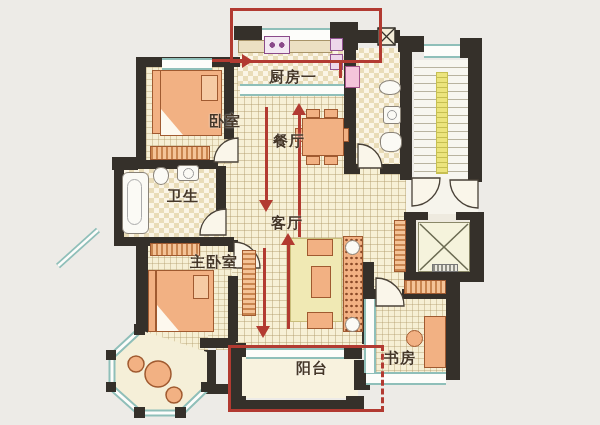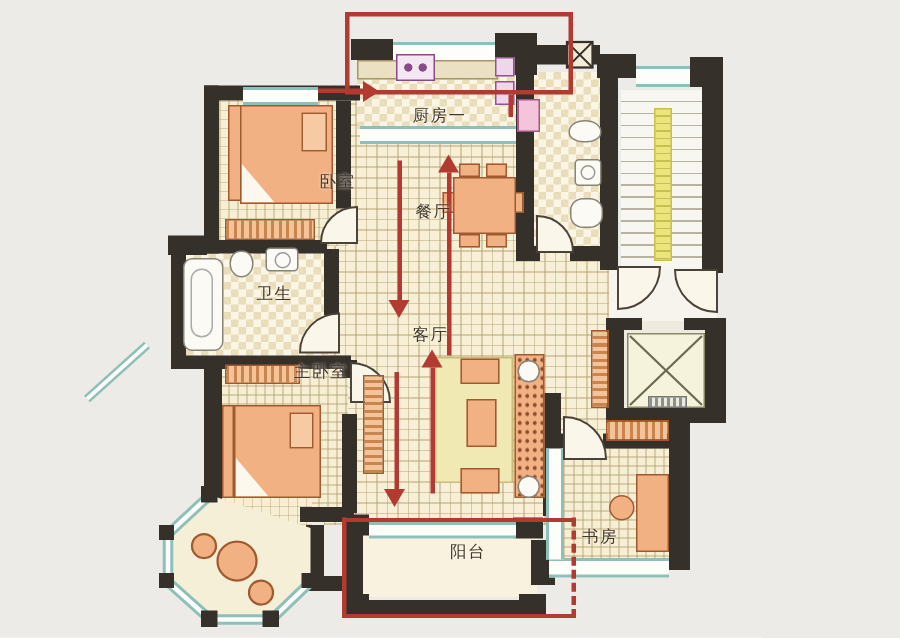--- a/index.html
+++ b/index.html
@@ -35,21 +35,21 @@
     clip-path:polygon(0 0,100% 100%,0 100%);}
   .dotty{background-image:radial-gradient(#8a4a28 1px, transparent 1.3px);background-size:5px 6px;}
   
   .redrect{position:absolute;border:3px solid var(--highlight,#b23a31);box-sizing:border-box;}
   .redline{position:absolute;background:var(--highlight,#b23a31);}
   .head{position:absolute;width:0;height:0;border:7px solid transparent;}
   .head.down{border-top:12px solid var(--highlight,#b23a31);border-bottom:none;}
   .head.up{border-bottom:12px solid var(--highlight,#b23a31);border-top:none;}
   .head.right{border-left:11px solid var(--highlight,#b23a31);border-right:none;}
   
-  .label{position:absolute;transform:translate(-50%,-50%);font-size:11px;font-weight:normal;color:#453728;
+  .label{position:absolute;transform:translate(-50%,-50%);font-size:15px;font-weight:bold;color:#453728;
     letter-spacing:1px;white-space:nowrap;text-shadow:0 0 2px rgba(255,255,255,.9);}
 </style>
 </head>
 <body>
 
 <div class="stage">
 
   <div>
     <div class="abs grid" style="left:216px;top:57px;width:190px;height:293px"></div>
     <div class="abs grid6" style="left:146px;top:64px;width:86px;height:100px"></div>
@@ -249,18 +249,18 @@
     <div class="redline" style="left:263px;top:248px;width:3px;height:78px"></div>
     <div class="head down" style="left:256px;top:326px"></div>
   </div>
 
   <div>
     <span class="label" style="left:293px;top:77px">厨房一</span>
     <span class="label" style="left:225px;top:121px">卧室</span>
     <span class="label" style="left:289px;top:141px">餐厅</span>
     <span class="label" style="left:183px;top:196px">卫生</span>
     <span class="label" style="left:287px;top:223px">客厅</span>
-    <span class="label" style="left:214px;top:248px">主卧室</span>
+    <span class="label" style="left:214px;top:262px">主卧室</span>
     <span class="label" style="left:400px;top:358px">书房</span>
     <span class="label" style="left:312px;top:368px">阳台</span>
   </div>
 
 </div>
 
 </body></html>

